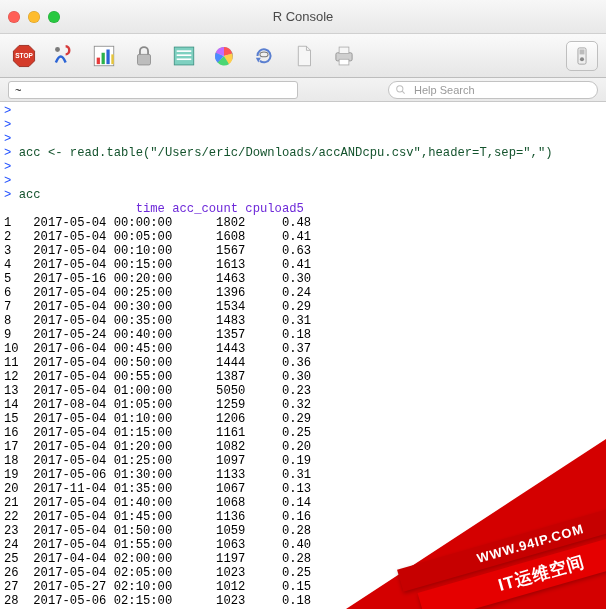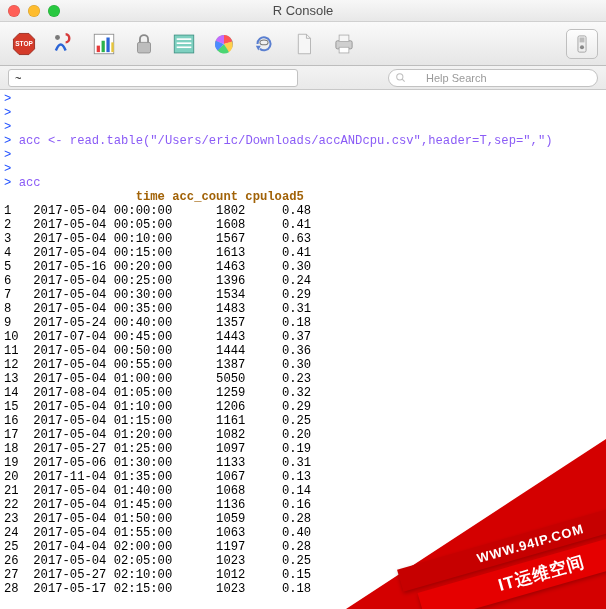--- a/index.html
+++ b/index.html
@@ -7,21 +7,21 @@
   body {
     width:606px; height:609px;
     font-family: -apple-system, "Helvetica Neue", Arial, sans-serif;
     background:#fff;
     overflow:hidden;
     position:relative;
   }
 
   
   .titlebar {
-    height:22px;
+    height:34px;
     background:linear-gradient(#f7f7f7,#e8e8e8);
     border-bottom:1px solid #d0d0d0;
     display:flex; align-items:center;
     padding:0 8px;
     position:relative;
   }
   .traffic { display:flex; gap:8px; }
   .dot { width:12px; height:12px; border-radius:50%; box-shadow: inset 0 0 0 .5px rgba(0,0,0,.18);}
   .dot.red{background:#ff5f57;} .dot.yellow{background:#febc2e;} .dot.green{background:#28c840;}
   .title {
@@ -57,39 +57,39 @@
     border-bottom:1px solid #c8c8c8;
     display:flex; align-items:center;
     padding:0 8px; gap:10px;
   }
   .pathfield {
     width:290px; height:18px; border:1px solid #c2c2c2; border-radius:3px;
     background:#fff; font-size:11px; padding:0 6px; display:flex; align-items:center;
   }
   .helpsearch {
     width:210px; height:18px; border:1px solid #c2c2c2; border-radius:9px;
-    background:#fff; display:flex; align-items:center; gap:20px;
+    background:#fff; display:flex; align-items:center; gap:8px;
     padding:0 6px 0 6px; margin-left:auto;
   }
   .helpsearch svg{width:11px;height:11px;opacity:.55;flex:none;}
   .helpsearch .ph{font-size:11px;color:#9a9a9a;}
 
   
   .console {
     font-family: Menlo, Consolas, "Courier New", monospace;
     font-size:12.2px; line-height:14px;
     color:#000;
     padding:2px 4px;
     white-space:pre;
     height:519px;
     overflow:hidden;
   }
   .prompt { color:#1f4fff; }
-  .cmd    { color:#8b5cf6; }
-  .header-line { color:#a16207;font-weight:bold; }
+  .cmd    { color:#14532d; }
+  .header-line { color:#6d28d9; }
   .row {}
 
   
   .banner1, .banner2 {
     position:absolute; right:-60px;
     color:#fff; font-weight:700;
     font-family: Arial, sans-serif;
     transform:rotate(-16deg);
     text-align:center;
     padding:4px 80px;
@@ -223,36 +223,36 @@
 <span class="header-line">                  time acc_count cpuload5</span>
 <span class="row">1   2017-05-04 00:00:00      1802     0.48</span>
 <span class="row">2   2017-05-04 00:05:00      1608     0.41</span>
 <span class="row">3   2017-05-04 00:10:00      1567     0.63</span>
 <span class="row">4   2017-05-04 00:15:00      1613     0.41</span>
 <span class="row">5   2017-05-16 00:20:00      1463     0.30</span>
 <span class="row">6   2017-05-04 00:25:00      1396     0.24</span>
 <span class="row">7   2017-05-04 00:30:00      1534     0.29</span>
 <span class="row">8   2017-05-04 00:35:00      1483     0.31</span>
 <span class="row">9   2017-05-24 00:40:00      1357     0.18</span>
-<span class="row">10  2017-07-04 00:45:00      1443     0.37</span>
+<span class="row">10  2017-06-04 00:45:00      1443     0.37</span>
 <span class="row">11  2017-05-04 00:50:00      1444     0.36</span>
 <span class="row">12  2017-05-04 00:55:00      1387     0.30</span>
 <span class="row">13  2017-05-04 01:00:00      5050     0.23</span>
 <span class="row">14  2017-08-04 01:05:00      1259     0.32</span>
 <span class="row">15  2017-05-04 01:10:00      1206     0.29</span>
 <span class="row">16  2017-05-04 01:15:00      1161     0.25</span>
 <span class="row">17  2017-05-04 01:20:00      1082     0.20</span>
-<span class="row">18  2017-05-27 01:25:00      1097     0.19</span>
+<span class="row">18  2017-05-04 01:25:00      1097     0.19</span>
 <span class="row">19  2017-05-06 01:30:00      1133     0.31</span>
 <span class="row">20  2017-11-04 01:35:00      1067     0.13</span>
 <span class="row">21  2017-05-04 01:40:00      1068     0.14</span>
 <span class="row">22  2017-05-04 01:45:00      1136     0.16</span>
 <span class="row">23  2017-05-04 01:50:00      1059     0.28</span>
 <span class="row">24  2017-05-04 01:55:00      1063     0.40</span>
 <span class="row">25  2017-04-04 02:00:00      1197     0.28</span>
 <span class="row">26  2017-05-04 02:05:00      1023     0.25</span>
 <span class="row">27  2017-05-27 02:10:00      1012     0.15</span>
-<span class="row">28  2017-05-17 02:15:00      1023     0.18</span>
+<span class="row">28  2017-05-06 02:15:00      1023     0.18</span>
 </div>
 
 <div class="triangle"></div>
 <div class="banner1">WWW.94IP.COM</div>
 <div class="banner2">IT运维空间</div>
 
 </body></html>

